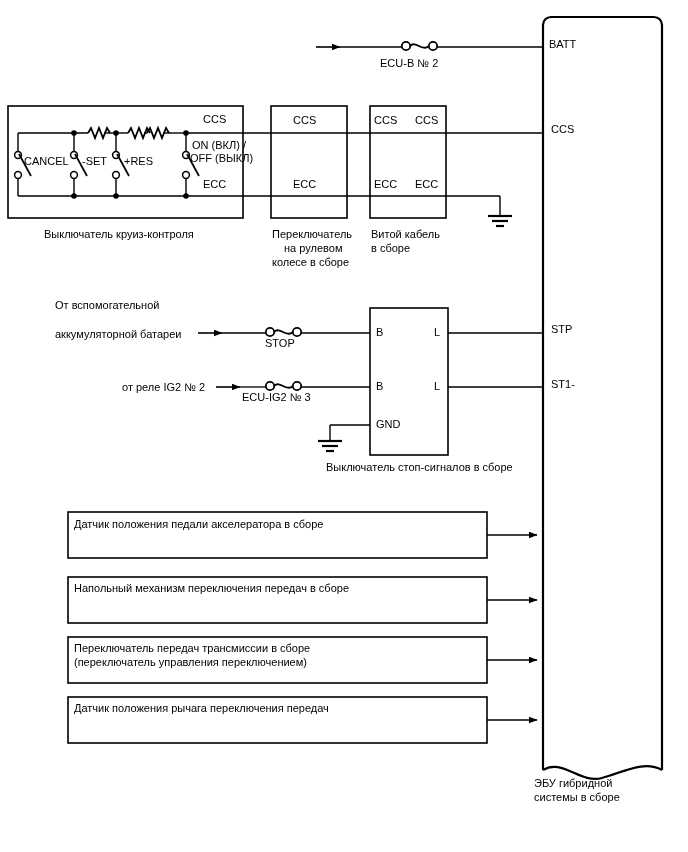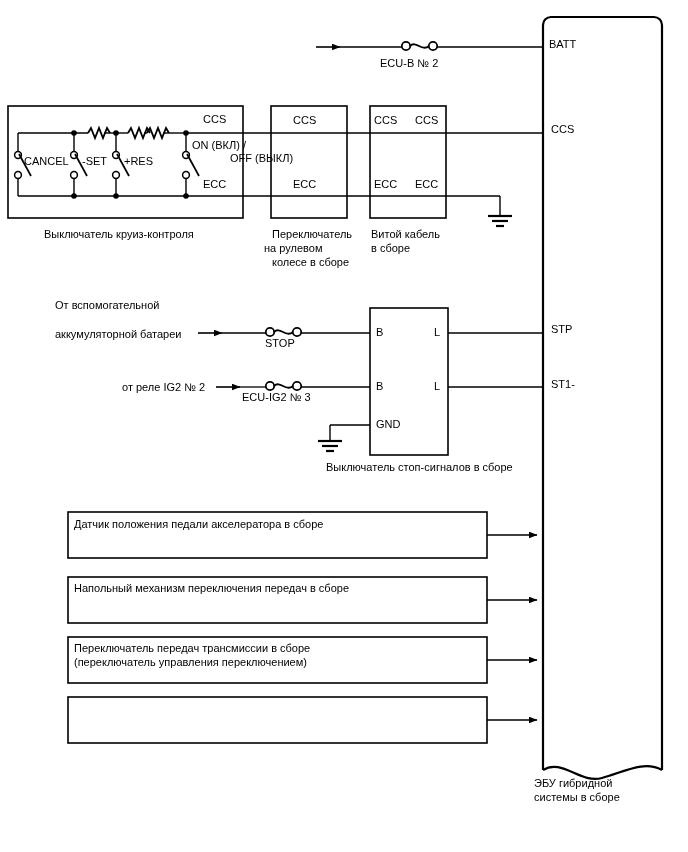--- a/index.html
+++ b/index.html
@@ -184,28 +184,28 @@
   <div class="lbl" style="left:551px; top:323px;">STP</div>
   <div class="lbl" style="left:551px; top:378px;">ST1-</div>
 
   <div class="lbl" style="left:203px; top:113px;">CCS</div>
   <div class="lbl" style="left:203px; top:178px;">ECC</div>
 
   <div class="lbl" style="left:24px; top:155px;">CANCEL</div>
   <div class="lbl" style="left:82px; top:155px;">-SET</div>
   <div class="lbl" style="left:124px; top:155px;">+RES</div>
   <div class="lbl" style="left:192px; top:139px;">ON (ВКЛ) /</div>
-  <div class="lbl" style="left:190px; top:152px;padding-left:40px;">OFF (ВЫКЛ)</div>
+  <div class="lbl" style="left:190px; top:152px;">OFF (ВЫКЛ)</div>
 
   <div class="lbl" style="left:44px; top:228px;">Выключатель круиз-контроля</div>
 
   <div class="lbl" style="left:293px; top:114px;">CCS</div>
   <div class="lbl" style="left:293px; top:178px;">ECC</div>
   <div class="lbl" style="left:272px; top:228px;">Переключатель</div>
-  <div class="lbl" style="left:264px; top:242px;">на рулевом</div>
+  <div class="lbl" style="left:284px; top:242px;">на рулевом</div>
   <div class="lbl" style="left:272px; top:256px;">колесе в сборе</div>
 
   <div class="lbl" style="left:374px; top:114px;">CCS</div>
   <div class="lbl" style="left:415px; top:114px;">CCS</div>
   <div class="lbl" style="left:374px; top:178px;">ECC</div>
   <div class="lbl" style="left:415px; top:178px;">ECC</div>
   <div class="lbl" style="left:371px; top:228px;">Витой кабель</div>
   <div class="lbl" style="left:371px; top:242px;">в сборе</div>
 
   <div class="lbl" style="left:55px; top:299px;">От вспомогательной</div>
@@ -222,17 +222,18 @@
   <div class="lbl" style="left:376px; top:418px;">GND</div>
   <div class="lbl" style="left:326px; top:461px;">Выключатель стоп-сигналов в сборе</div>
 
   <div class="lbl" style="left:74px; top:518px;">Датчик положения педали акселератора в сборе</div>
 
   <div class="lbl" style="left:74px; top:582px;">Напольный механизм переключения передач в сборе</div>
 
   <div class="lbl" style="left:74px; top:642px;">Переключатель передач трансмиссии в сборе</div>
   <div class="lbl" style="left:74px; top:656px;">(переключатель управления переключением)</div>
 
+  <div class="lbl" style="left:74px; top:702px;">Датчик положения рычага переключения передач</div>
 
   <div class="lbl" style="left:534px; top:777px;">ЭБУ гибридной</div>
   <div class="lbl" style="left:534px; top:791px;">системы в сборе</div>
 
 </div>
 
 </body></html>

